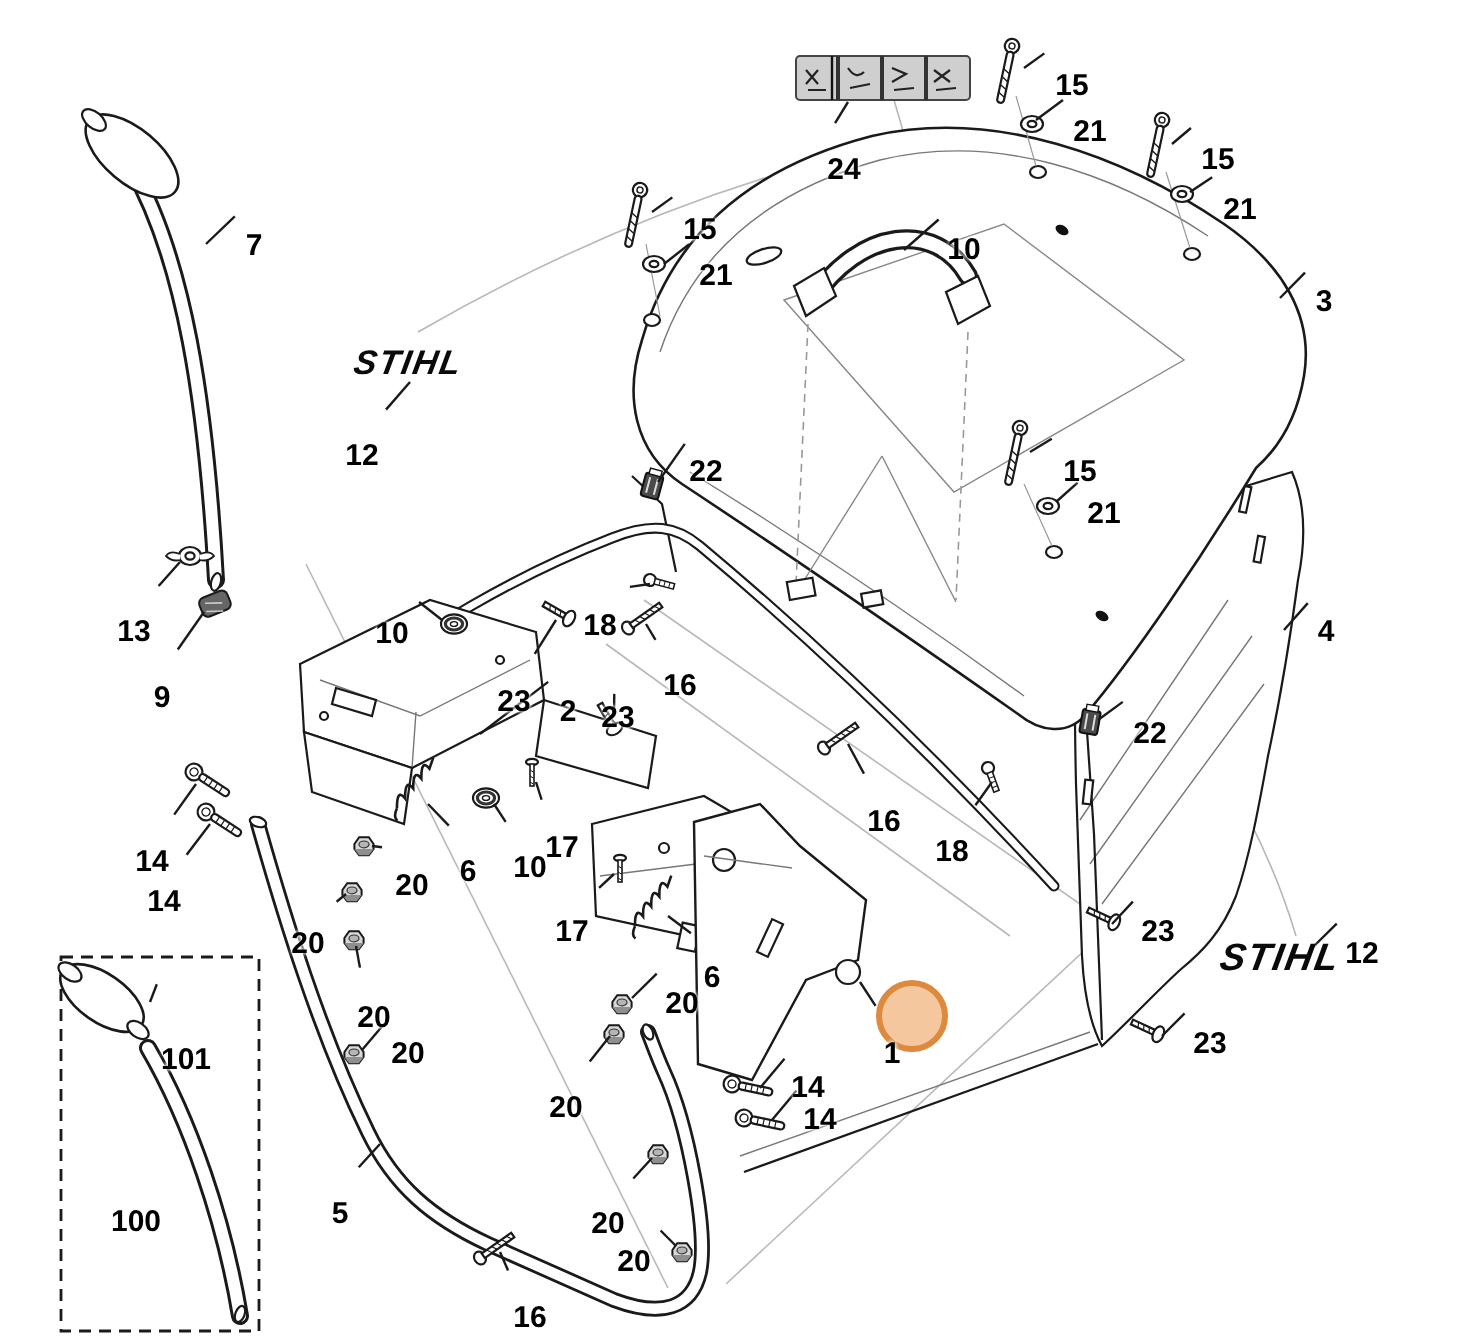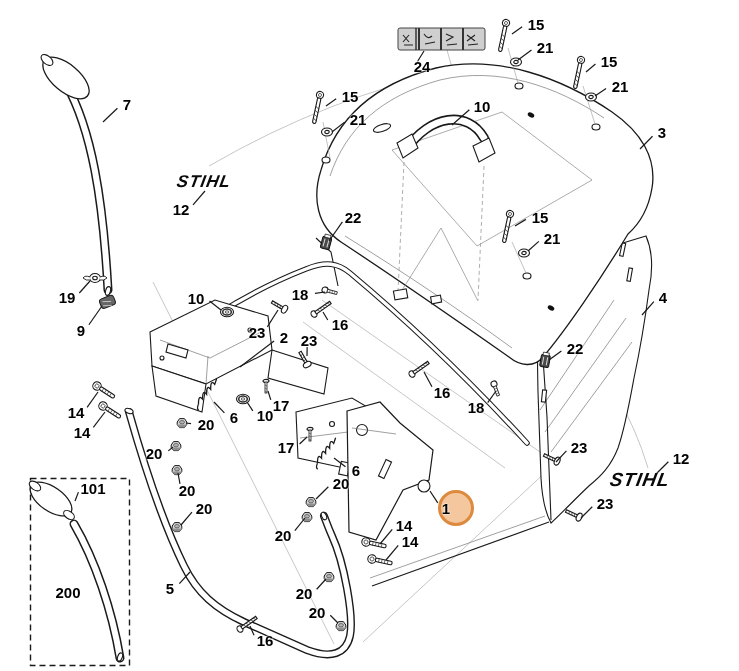--- a/index.html
+++ b/index.html
@@ -3,21 +3,21 @@
 <meta charset="utf-8">
 <style>
   html,body{margin:0;padding:0;background:#fff;}
   #canvas{position:relative;width:739px;height:671px;background:#fff;overflow:hidden;
           font-family:"Liberation Sans",sans-serif;}
   #art,#annot{position:absolute;left:0;top:0;}
   #annot{pointer-events:none;z-index:2;}
   #labels{position:absolute;left:0;top:0;width:100%;height:100%;z-index:3;pointer-events:none;}
   .callout{position:absolute;transform:translate(-50%,-50%);
            font:bold 15px "Liberation Sans",sans-serif;color:#000;white-space:nowrap;
-           text-shadow:0 0 2px #fff,0 0 2px #fff;}
+           text-shadow:0 0 2px #fff,0 0 2px #fff;margin-top:19px;}
   .stihl-logo{position:absolute;z-index:3;font-family:"Liberation Sans",sans-serif;
               font-weight:bold;font-style:italic;color:#0a0a0a;letter-spacing:1px;
               transform:skewX(-10deg);text-shadow:0 0 2px #fff;}
   .w{fill:#fff;stroke:#1a1a1a;stroke-width:1.1;}
   .ln{fill:none;stroke:#1a1a1a;stroke-width:1.1;}
   .thin{fill:none;stroke:#777;stroke-width:.7;}
   .sk{fill:none;stroke:#b8b8b8;stroke-width:.8;}
   .tubeO{fill:none;stroke:#1a1a1a;stroke-linecap:round;stroke-linejoin:round;}
   .tubeI{fill:none;stroke:#fff;stroke-linecap:round;stroke-linejoin:round;}
 </style>
@@ -303,21 +303,21 @@
       <line x1="254.03417097635696" y1="635.2237722474799" x2="250" y2="626" stroke="#1a1a1a" stroke-width="1.2"></line>
       <line x1="566.4358410474208" y1="450.8238744638285" x2="556" y2="462" stroke="#1a1a1a" stroke-width="1.2"></line>
       <line x1="668.3659289900774" y1="461.77337587496356" x2="656" y2="474" stroke="#1a1a1a" stroke-width="1.2"></line>
       <line x1="592.2800254399236" y1="506.7099925800223" x2="581" y2="518" stroke="#1a1a1a" stroke-width="1.2"></line>
       <circle cx="456" cy="508" r="16.5" fill="#f5c79e" stroke="#dd8a3f" stroke-width="3"></circle>
       <line x1="437.7756236119401" y1="502.9026000511504" x2="430" y2="491" stroke="#1a1a1a" stroke-width="1.2"></line>
     </svg>
 
 <div id="labels">
       <div class="callout" style="left: 127px; top: 104px;">7</div>
-      <div class="callout" style="left: 67px; top: 297px;">19</div>
+      <div class="callout" style="left: 67px; top: 297px;">13</div>
       <div class="callout" style="left: 81px; top: 330px;">9</div>
       <div class="callout" style="left: 181px; top: 209px;">12</div>
       <div class="callout" style="left: 350px; top: 96px;">15</div>
       <div class="callout" style="left: 358px; top: 119px;">21</div>
       <div class="callout" style="left: 482px; top: 106px;">10</div>
       <div class="callout" style="left: 353px; top: 217px;">22</div>
       <div class="callout" style="left: 422px; top: 66px;">24</div>
       <div class="callout" style="left: 536px; top: 24px;">15</div>
       <div class="callout" style="left: 545px; top: 47px;">21</div>
       <div class="callout" style="left: 609px; top: 61px;">15</div>
@@ -335,22 +335,22 @@
       <div class="callout" style="left: 309px; top: 340px;">23</div>
       <div class="callout" style="left: 281px; top: 405px;">17</div>
       <div class="callout" style="left: 265px; top: 415px;">10</div>
       <div class="callout" style="left: 234px; top: 417px;">6</div>
       <div class="callout" style="left: 206px; top: 424px;">20</div>
       <div class="callout" style="left: 76px; top: 412px;">14</div>
       <div class="callout" style="left: 82px; top: 432px;">14</div>
       <div class="callout" style="left: 154px; top: 453px;">20</div>
       <div class="callout" style="left: 187px; top: 490px;">20</div>
       <div class="callout" style="left: 204px; top: 508px;">20</div>
-      <div class="callout" style="left: 93px; top: 488px;">101</div>
-      <div class="callout" style="left: 68px; top: 592px;">200</div>
+      <div class="callout" style="left: 93px; top: 511px;">101</div>
+      <div class="callout" style="left: 68px; top: 592px;">100</div>
       <div class="callout" style="left: 170px; top: 588px;">5</div>
       <div class="callout" style="left: 286px; top: 447px;">17</div>
       <div class="callout" style="left: 356px; top: 470px;">6</div>
       <div class="callout" style="left: 341px; top: 483px;">20</div>
       <div class="callout" style="left: 283px; top: 535px;">20</div>
       <div class="callout" style="left: 476px; top: 407px;">18</div>
       <div class="callout" style="left: 442px; top: 392px;">16</div>
       <div class="callout" style="left: 404px; top: 525px;">14</div>
       <div class="callout" style="left: 410px; top: 541px;">14</div>
       <div class="callout" style="left: 304px; top: 593px;">20</div>

